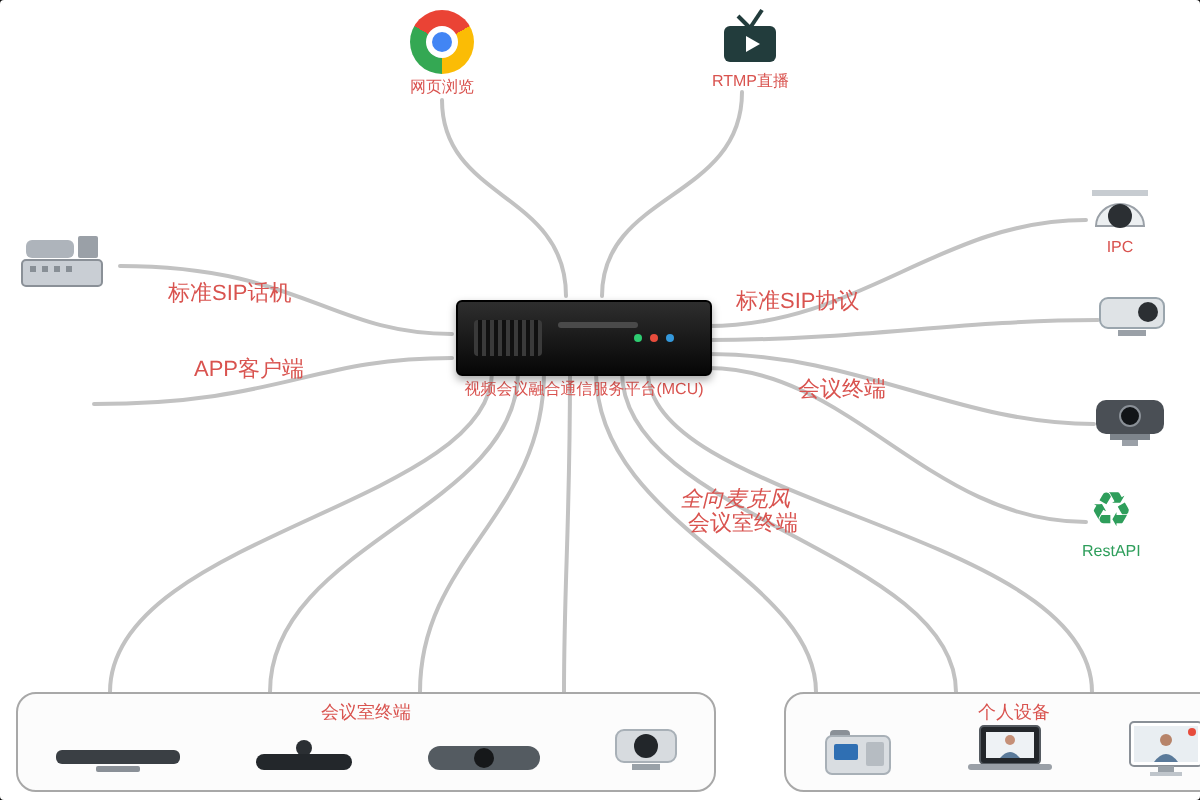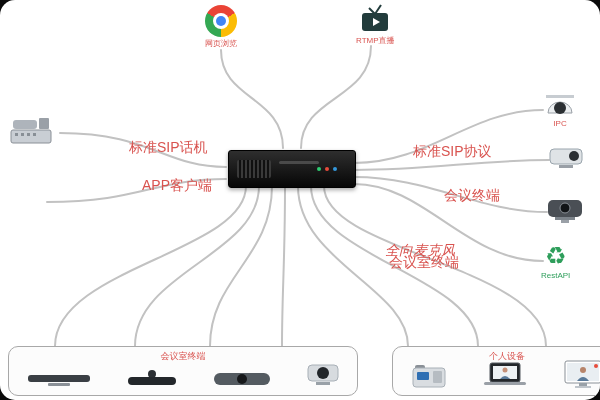--- a/index.html
+++ b/index.html
@@ -1,22 +1,22 @@
 <!DOCTYPE html>
 <html><head>
 <meta charset="utf-8">
 <style>
   html,body{margin:0;padding:0;background:#0b0b0b;font-family:"Liberation Sans","DejaVu Sans",sans-serif;}
-  .canvas{position:relative;width:600px;height:400px;background:#ffffff;border-radius:15px;overflow:hidden;}
+  .canvas{position:relative;width:600px;height:400px;background:#ffffff;border-radius:2px;overflow:hidden;}
   .wires{position:absolute;left:0;top:0;width:600px;height:400px;}
   .wires path{fill:none;stroke:#c2c2c2;stroke-width:2;stroke-linecap:round;}
   .node{position:absolute;display:flex;flex-direction:column;align-items:center;gap:2px;}
   .lbl{font-size:8px;line-height:10px;color:#d9534f;white-space:nowrap;text-align:center;}
   .lbl.green{color:#2e9e5b;}
-  .edge-lbl{position:absolute;font-size:14px;line-height:10px;color:#d9534f;white-space:nowrap;margin-left:45px;}
+  .edge-lbl{position:absolute;font-size:11px;line-height:10px;color:#d9534f;white-space:nowrap;}
   
   .chrome{width:32px;height:32px;border-radius:50%;position:relative;
     background:conic-gradient(from -60deg,#ea4335 0 120deg,#fbbc05 120deg 240deg,#34a853 240deg 360deg);}
   .chrome::before{content:"";position:absolute;inset:8px;background:#fff;border-radius:50%;}
   .chrome::after{content:"";position:absolute;inset:11px;background:#4285f4;border-radius:50%;}
   
   .phone{width:18px;height:34px;border:2px solid #7a8088;border-radius:4px;background:#fff;position:relative;}
   .phone::before{content:"";position:absolute;left:5px;top:11px;width:8px;height:8px;border-radius:50%;background:#e2574c;}
   .phone::after{content:"";position:absolute;left:4px;bottom:2px;width:10px;height:3px;border-radius:2px;background:#e2574c;}
   
@@ -80,20 +80,21 @@
       <rect x="19" y="21" width="3" height="3" fill="#888f96"></rect>
       <rect x="25" y="21" width="3" height="3" fill="#888f96"></rect>
     </svg>
   </div>
 
 
   <div class="node" style="left:228px;top:150px;">
     <div class="server">
         <span class="bar"></span>
       </div>
+    <div class="lbl">视频会议融合通信服务平台(MCU)</div>
   </div>
 
   <div class="node" style="left:545px;top:93px;">
     <svg width="30" height="24">
       <rect x="1" y="2" width="28" height="3" fill="#c7ccd1"></rect>
       <path d="M3 20 A12 11 0 0 1 27 20 Z" fill="#eceff1" stroke="#9aa0a7"></path>
       <circle cx="15" cy="15" r="6" fill="#2b2f33"></circle>
     </svg>
     <div class="lbl">IPC</div>
   </div>

